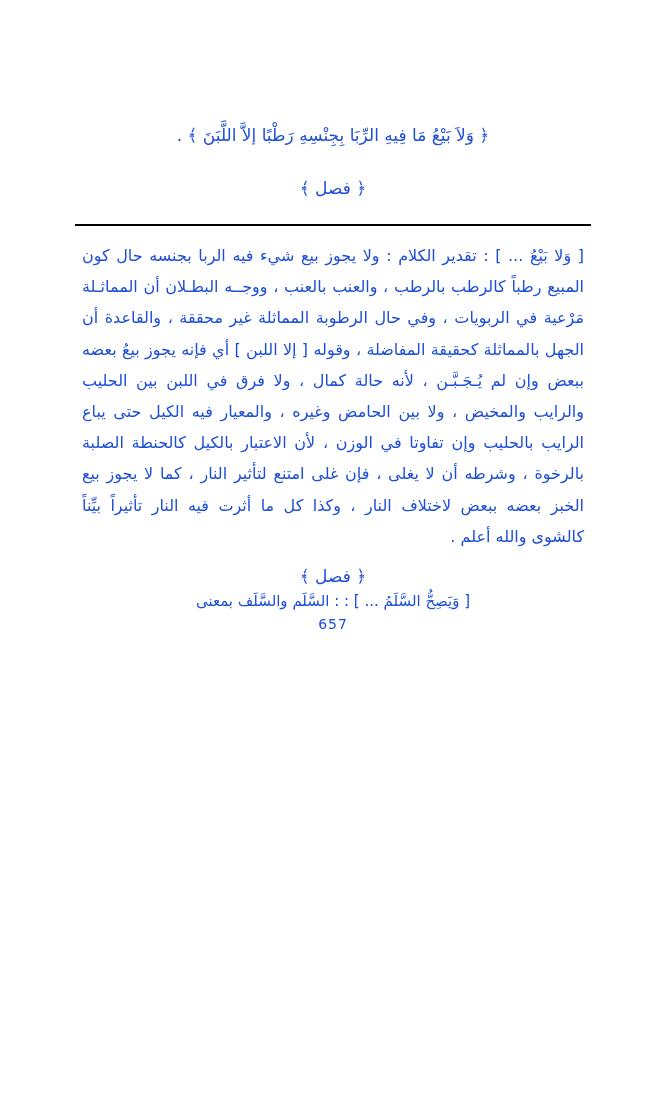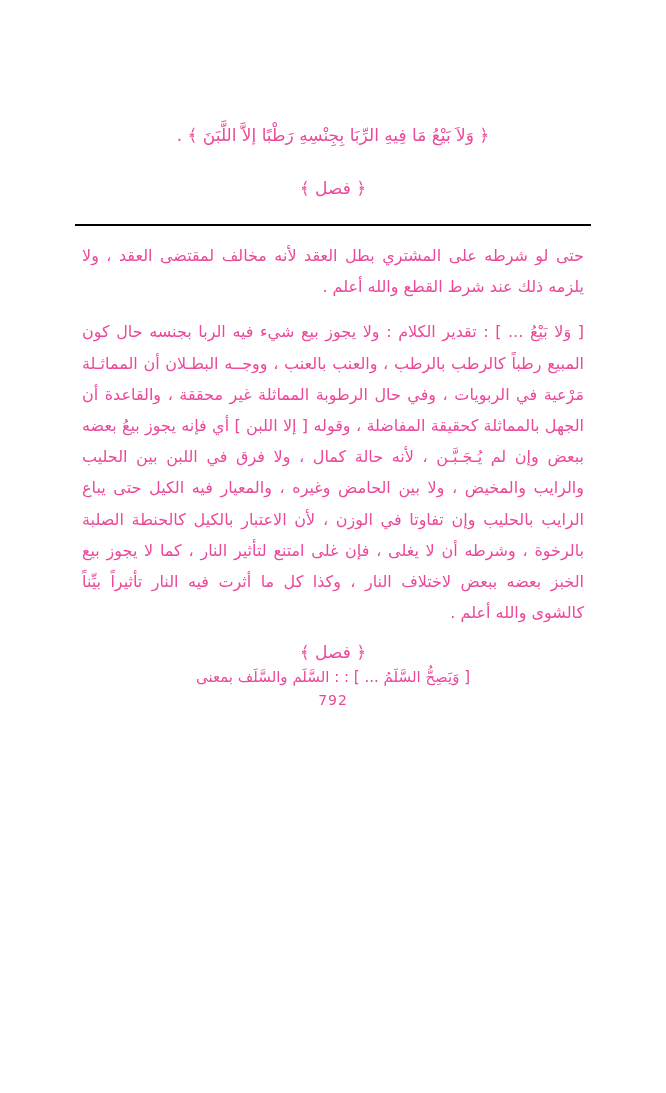--- a/index.html
+++ b/index.html
@@ -7,21 +7,21 @@
     padding: 0;
     background: #ffffff;
   }
   .page {
     position: relative;
     width: 666px;
     height: 1093px;
     margin: 0 auto;
     background: #ffffff;
     font-family: "DejaVu Sans", sans-serif;
-    color: #ec4899;
+    color: #1d4ed8;
     overflow: hidden;
   }
   .matn {
     direction: rtl;
     text-align: center;
     font-family: "DejaVu Sans", sans-serif;
     font-size: 17px;
     line-height: 2.0;
     padding: 0 70px;
   }
@@ -101,23 +101,22 @@
   </div>
 
   <div class="fasl">﴿ فصل ﴾</div>
 
   <div class="matn-block-2">
   </div>
 
   <div class="divider"></div>
 
   <div class="sharh">
-    <p class="para-body">حتى لو شرطه على المشتري  بطل العقد لأنه مخالف لمقتضى العقد ، ولا يلزمه ذلك عند  شرط القطع والله أعلم .</p>
     <p class="para-body">[ وَلا بَيْعُ ... ] : تقدير الكلام : ولا يجوز بيع شيء فيه الربا بجنسه  حال كون المبيع رطباً كالرطب بالرطب ، والعنب بالعنب ، ووجــه  البطـلان أن المماثـلة  مَرْعية في الربويات ، وفي حال الرطوبة المماثلة غير محققة ، والقاعدة أن الجهل بالمماثلة  كحقيقة المفاضلة ، وقوله [ إلا اللبن ] أي فإنه يجوز بيعُ بعضه ببعض وإن لم يُـجَـبَّـن ، لأنه حالة كمال ، ولا فرق في اللبن بين الحليب والرايب والمخيض ، ولا بين الحامض وغيره ، والمعيار فيه الكيل حتى يباع الرايب بالحليب وإن تفاوتا في الوزن ، لأن  الاعتبار بالكيل كالحنطة الصلبة بالرخوة ، وشرطه أن لا يغلى ، فإن غلى امتنع لتأثير النار ، كما لا يجوز بيع الخبز  بعضه ببعض لاختلاف النار ، وكذا كل ما أثرت فيه النار تأثيراً بيِّناً كالشوى والله أعلم .</p>
   </div>
 
   <div class="fasl-2">﴿ فصل ﴾</div>
 
   <div class="last-line">[ وَيَصِحُّ السَّلَمُ ... ] :  : السَّلَم  والسَّلَف بمعنى</div>
 
-  <div class="page-number">792</div>
+  <div class="page-number">657</div>
 
 </div>
 
 </body></html>

